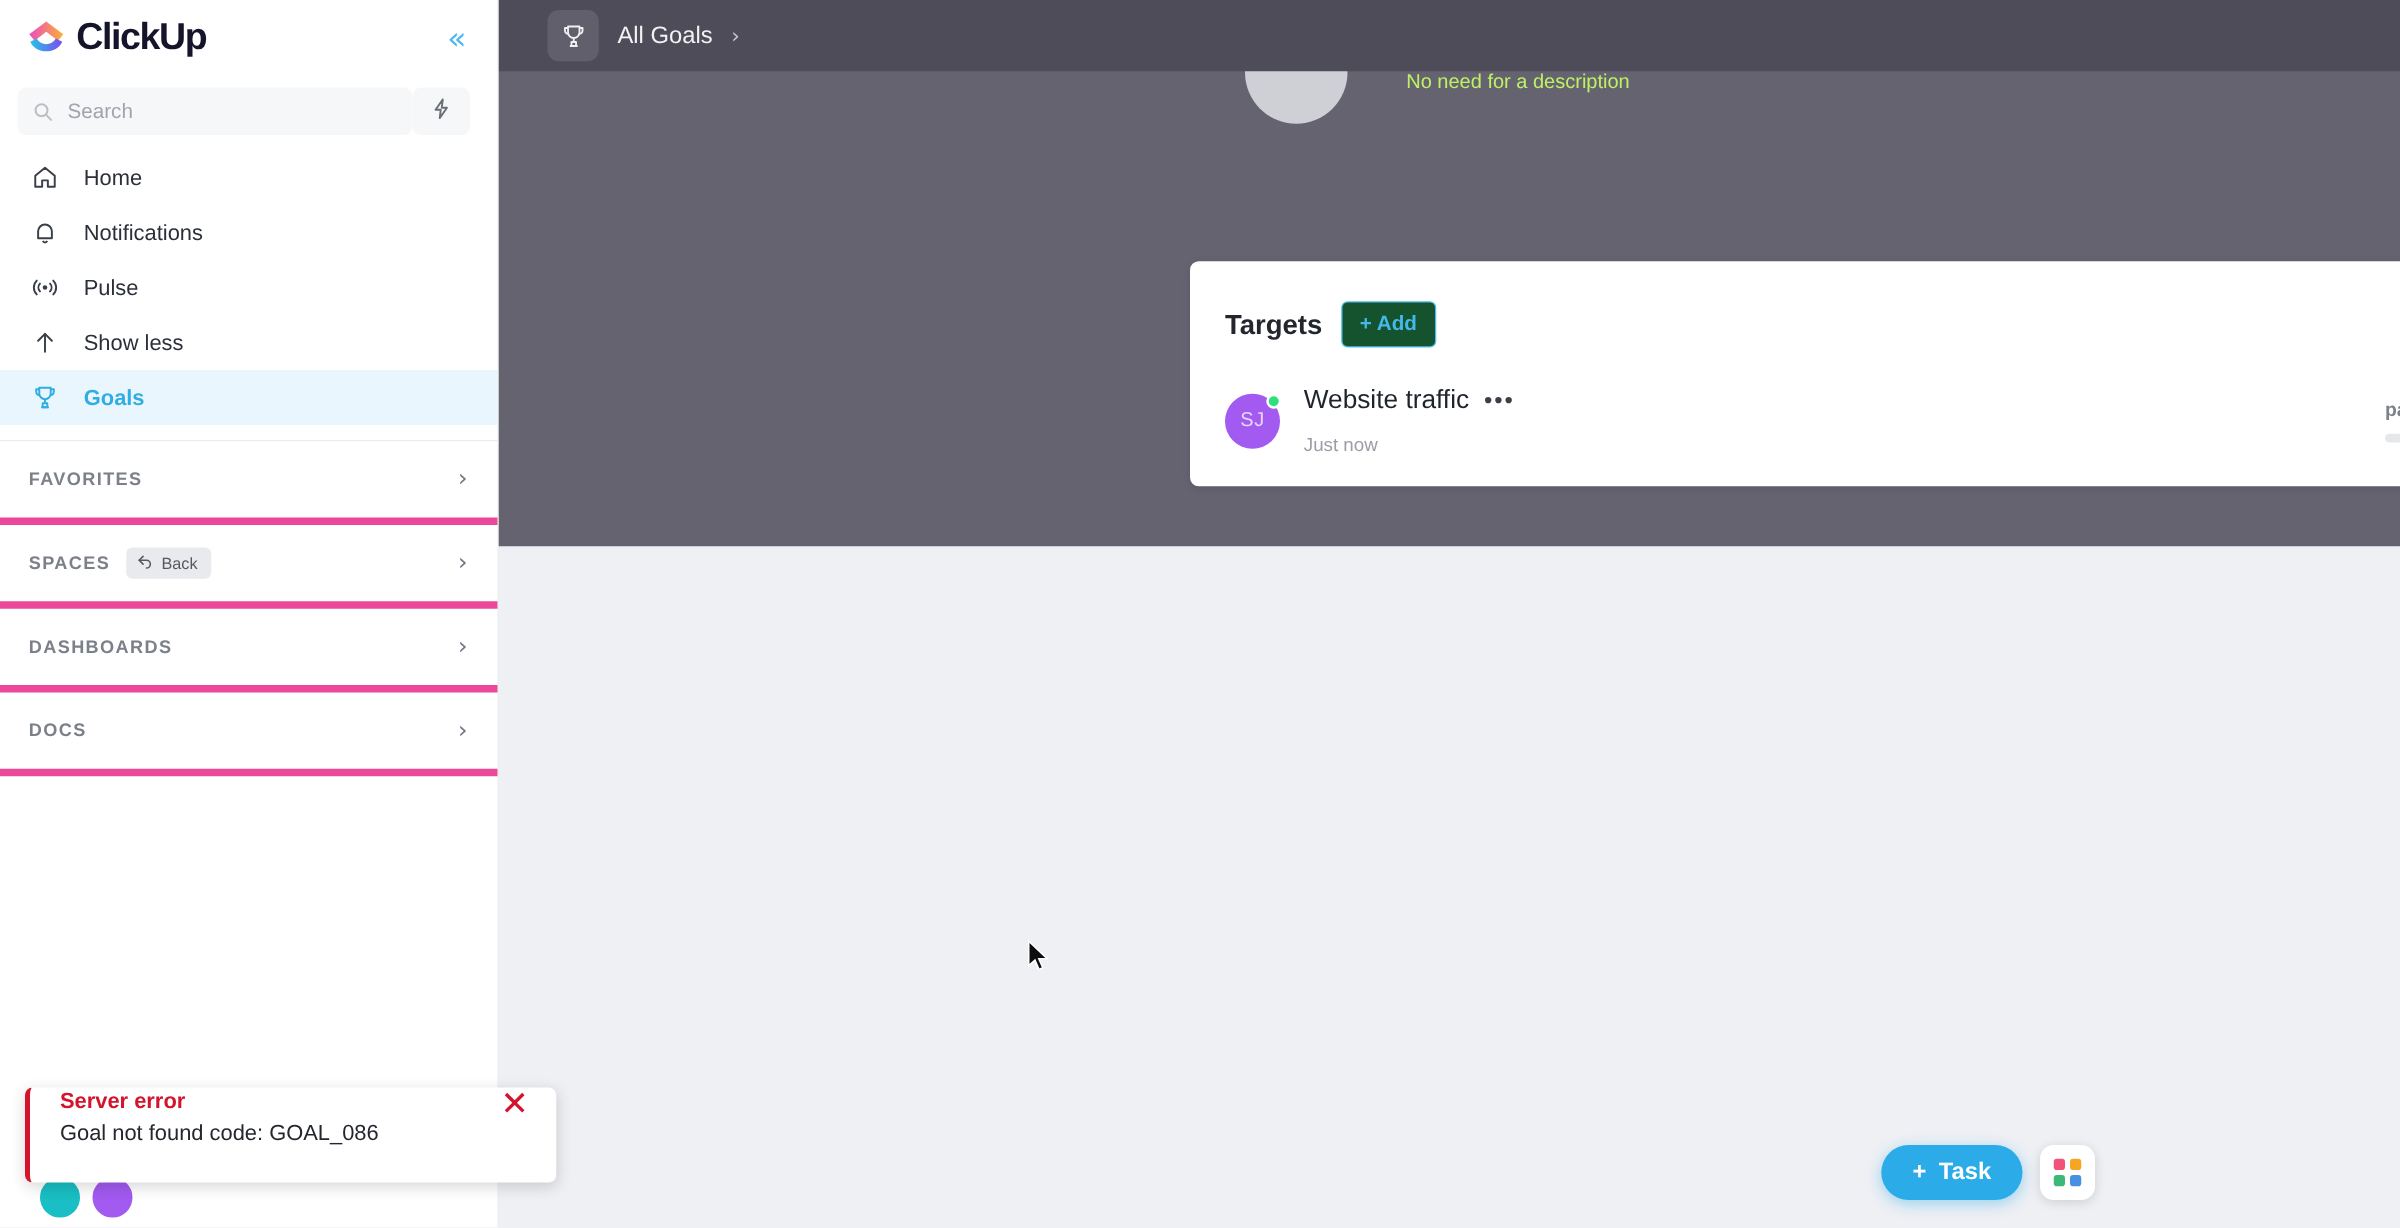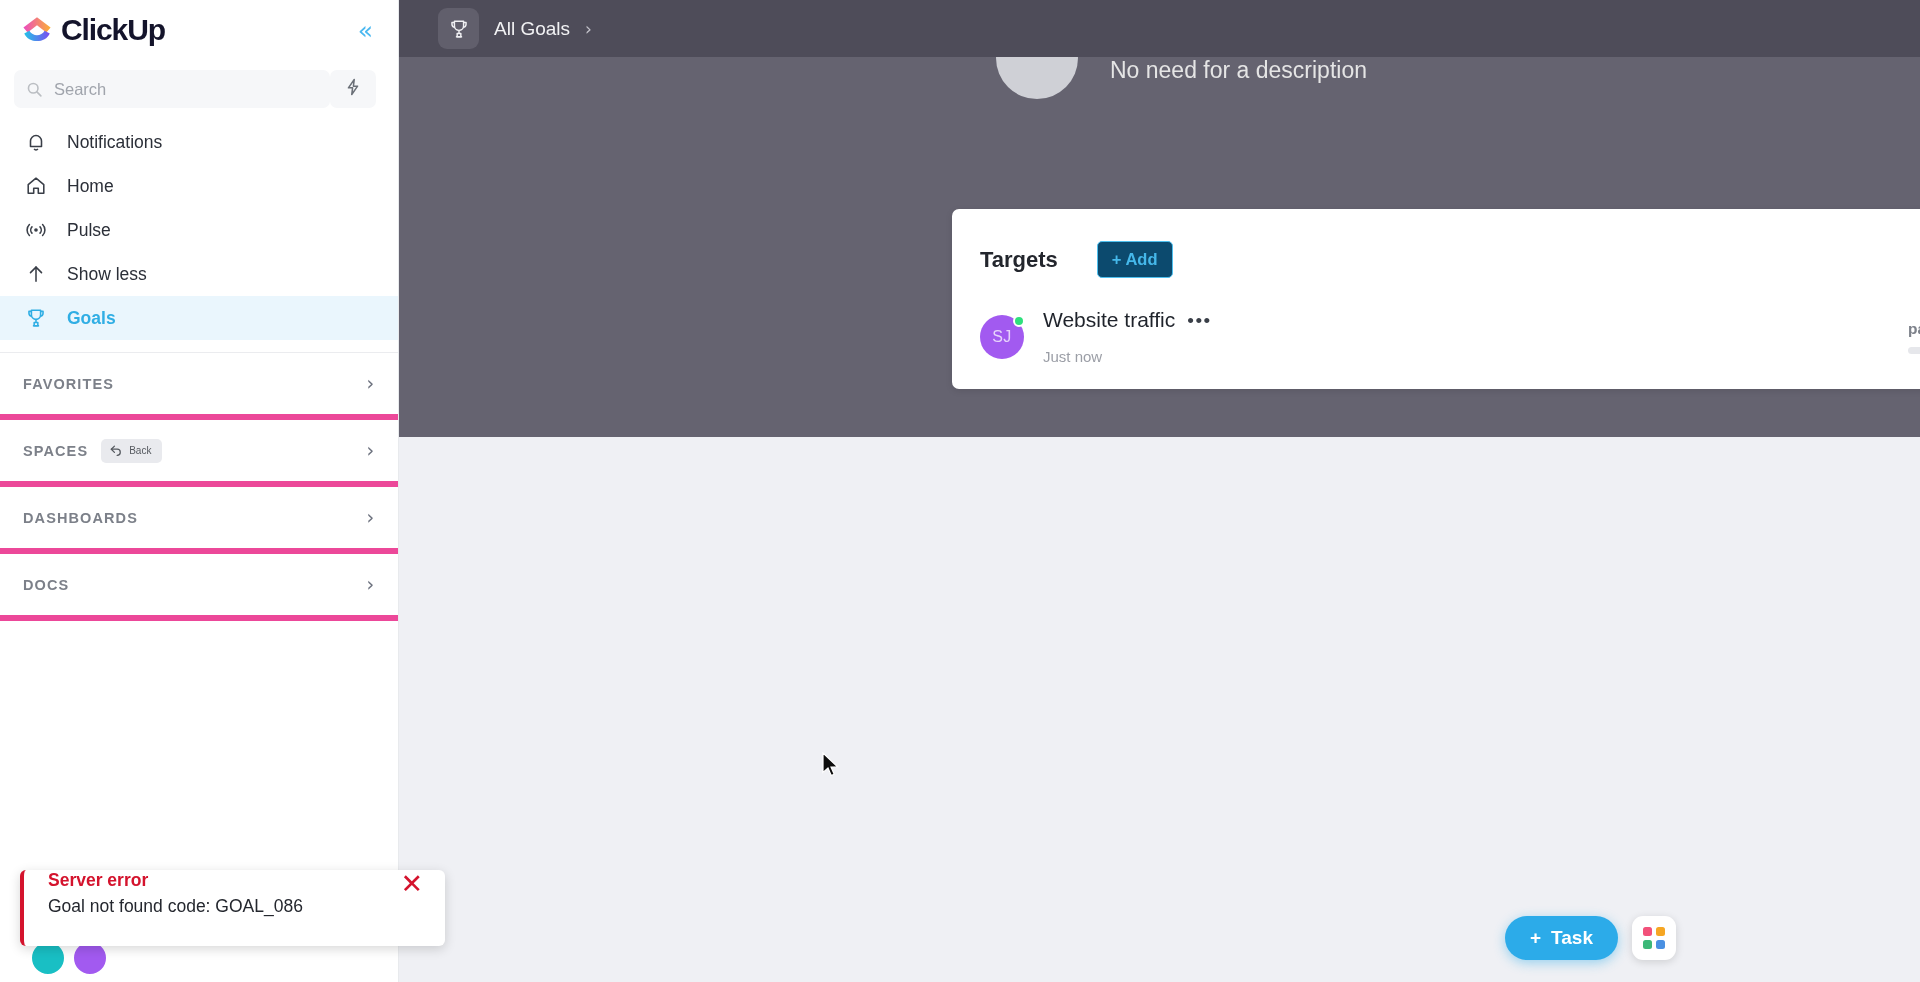--- a/index.html
+++ b/index.html
@@ -72,21 +72,21 @@
     border-bottom: 6px solid #ec4899;
     justify-content: space-between;
   }
   .section-left { display: flex; align-items: center; gap: 13px; }
   .section-label {
     font-size: 14.5px; font-weight: bold; color: #7c8089;
     letter-spacing: 1.1px;
   }
   .back-pill {
     background: #e9eaee; border-radius: 5px; padding: 4px 11px 4px 8px;
-    font-size: 10px; color: #55595f; display: flex;
+    font-size: 13px; color: #55595f; display: flex;
     align-items: center; gap: 6px; cursor: pointer;
   }
   .chev-r {
     color: #6f7480; font-size: 19px; line-height: 1;
     font-family: "DejaVu Sans", sans-serif;
   }
 
   
   .sb-avatars {
     position: absolute; left: 30px; bottom: 6px;
@@ -117,39 +117,39 @@
   .crumb-chev {
     color: #c3c2ca; font-size: 17px; font-family: "DejaVu Sans", sans-serif;
   }
 
   .goal-head { position: relative; height: 60px; }
   .goal-av-clip {
     position: absolute; left: 597px; top: -40px;
     width: 82px; height: 82px; border-radius: 50%; background: #cfd0d6;
   }
   .goal-desc {
-    position: absolute; left: 711px; top: 0px;
-    color: #e5e5e5; font-size: 23px;
+    position: absolute; left: 726px; top: 0px;
+    color: #bef264; font-size: 16px;
   }
 
   
   .targets-card {
     position: absolute; left: 553px; top: 209px;
     width: 1218px; height: 180px; background: #fff; border-radius: 7px;
     box-shadow: 0 2px 7px rgba(0,0,0,.10);
   }
   .targets-head {
     display: flex; align-items: center; gap: 15px;
     padding: 32px 0 0 28px;
   }
   .targets-title { font-size: 22px; font-weight: bold; color: #23262d; }
   .add-btn {
     border: 1px solid #4ec0ef; border-radius: 5px; color: #45b8ea;
     font-size: 16.5px; font-weight: bold; padding: 8px 14px;
-    background: #0c4a6e; cursor: pointer; font-family: "Liberation Sans", sans-serif; margin-left: 24px;
+    background: #14532d; cursor: pointer; font-family: "Liberation Sans", sans-serif;
   }
 
   .target-row {
     display: flex; align-items: center; margin-top: 30px;
     padding: 0 40px 0 28px;
   }
   .t-avatar {
     width: 44px; height: 44px; border-radius: 50%; background: #a25af0;
     color: #e7d4fb; font-size: 16px; display: flex; align-items: center;
     justify-content: center; position: relative; flex: none;
@@ -264,34 +264,34 @@
             <path d="M13.5 3 L6.5 13 H11.5 L10.5 21 L17.5 11 H12.5 Z"></path>
           </svg>
         </span>
       </div>
     </div>
 
     <nav class="nav-list">
       <div class="nav-item">
         <span class="n-ico">
           <svg viewBox="0 0 24 24" width="22" height="22" fill="none" stroke="#3a3f48" stroke-width="1.7" stroke-linejoin="round">
-            <path d="M6 17 V11 a6 6 0 0 1 12 0 v6 z"></path>
-              <path d="M10 19.5 a2.3 2.3 0 0 0 4 0"></path>
-          </svg>
-        </span>
-        <span>Notifications</span>
+            <path d="M3.5 10.5 L12 3.5 L20.5 10.5 V20 H14.5 V14.5 H9.5 V20 H3.5 Z"></path>
+          </svg>
+        </span>
+        <span>Home</span>
       </div>
 
       <div class="nav-item">
         <span class="n-ico">
           <svg viewBox="0 0 24 24" width="22" height="22" fill="none" stroke="#3a3f48" stroke-width="1.7" stroke-linejoin="round">
-            <path d="M3.5 10.5 L12 3.5 L20.5 10.5 V20 H14.5 V14.5 H9.5 V20 H3.5 Z"></path>
-          </svg>
-        </span>
-        <span>Home</span>
+            <path d="M6 17 V11 a6 6 0 0 1 12 0 v6 z"></path>
+              <path d="M10 19.5 a2.3 2.3 0 0 0 4 0"></path>
+          </svg>
+        </span>
+        <span>Notifications</span>
       </div>
 
       <div class="nav-item">
         <span class="n-ico">
           <svg viewBox="0 0 24 24" width="22" height="22" fill="none" stroke="#3a3f48" stroke-width="1.7" stroke-linecap="round">
             <circle cx="12" cy="12" r="2" fill="#3a3f48" stroke="none"></circle>
             <path d="M7.6 8.6 a5 5 0 0 0 0 6.8"></path>
               <path d="M16.4 8.6 a5 5 0 0 1 0 6.8"></path>
             <path d="M4.8 6 a8.4 8.4 0 0 0 0 12"></path>
               <path d="M19.2 6 a8.4 8.4 0 0 1 0 12"></path>

